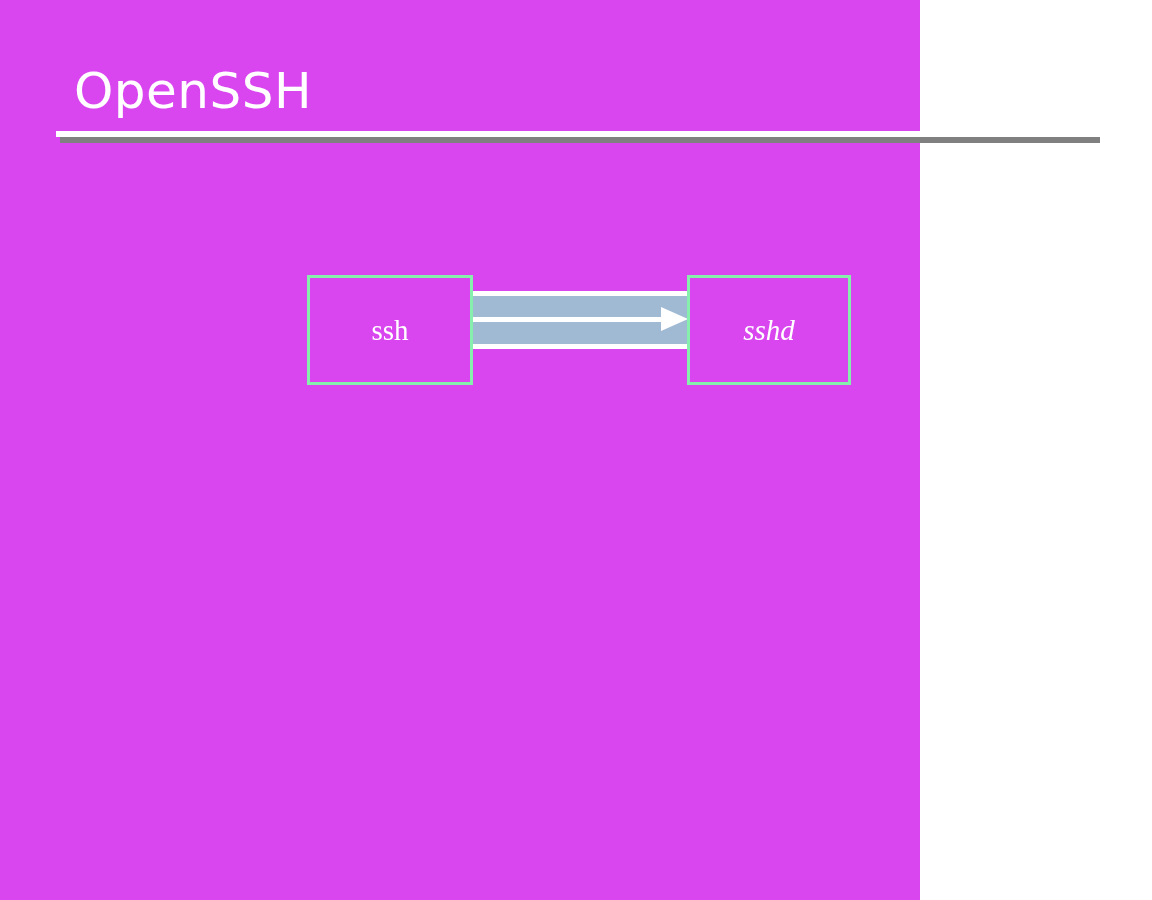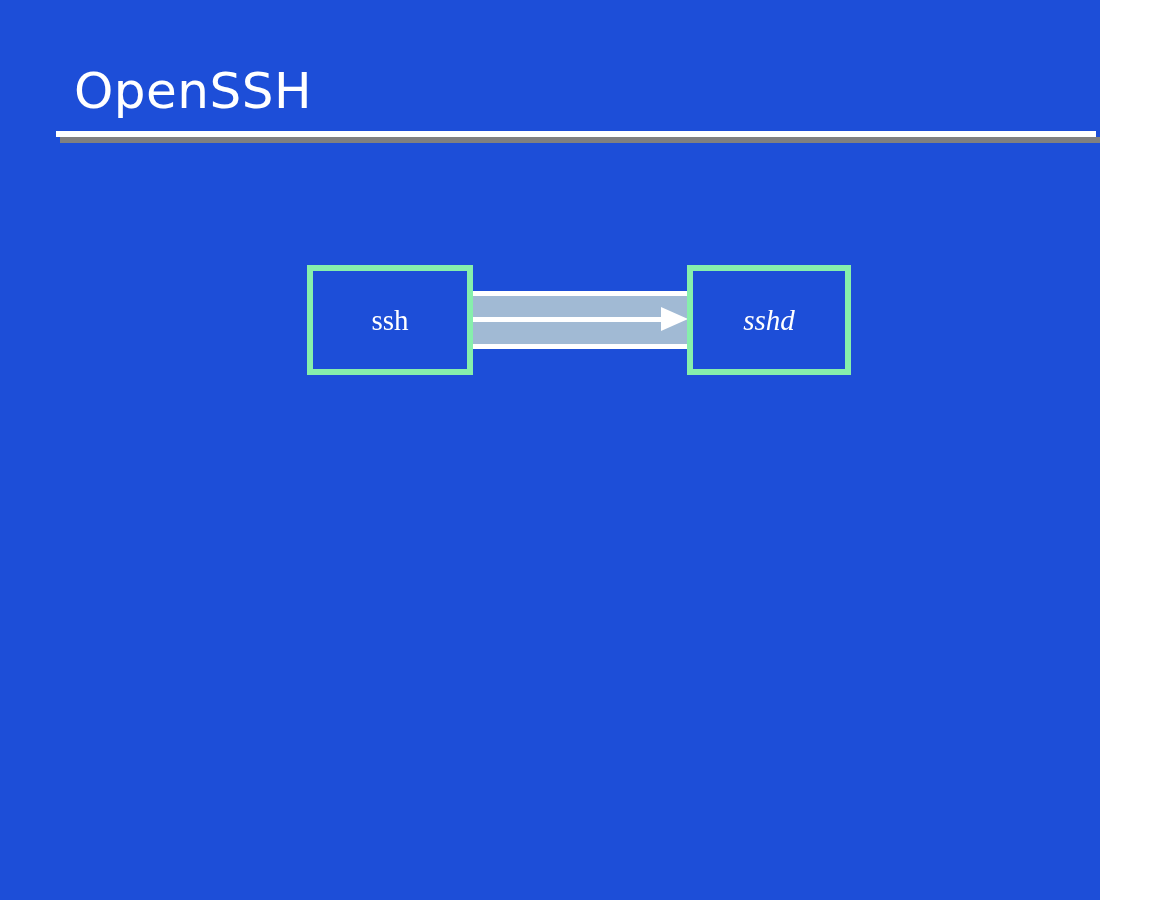--- a/index.html
+++ b/index.html
@@ -9,23 +9,23 @@
   }
   body {
     width: 1152px;
     height: 900px;
     overflow: hidden;
     font-family: "Liberation Sans", sans-serif;
   }
 
   #slide {
     position: relative;
-    width: 1100px;
+    width: 920px;
     height: 900px;
-    background: #1d4ed8;
+    background: #d946ef;
   }
 
   
   #slide-title {
     position: absolute;
     left: 74px;
     top: 62px;
     font-family: "DejaVu Sans", sans-serif;
     font-size: 50px;
     line-height: 58px;
@@ -65,25 +65,26 @@
     position: absolute;
     left: 0;
     top: 0;
     width: 1152px;
     height: 900px;
   }
 
   .node-box {
     position: absolute;
     box-sizing: border-box;
-    border: 6px solid #86efac;
+    border: 3px solid #86efac;
     background: transparent;
     display: flex;
     align-items: center;
     justify-content: center;
+    margin-top: 10px;
   }
   .node-label {
     font-family: "Liberation Serif", serif;
     font-size: 29px;
     line-height: 30px;
     color: #ffffff;
     white-space: nowrap;
   }
 
   #node-ssh {

